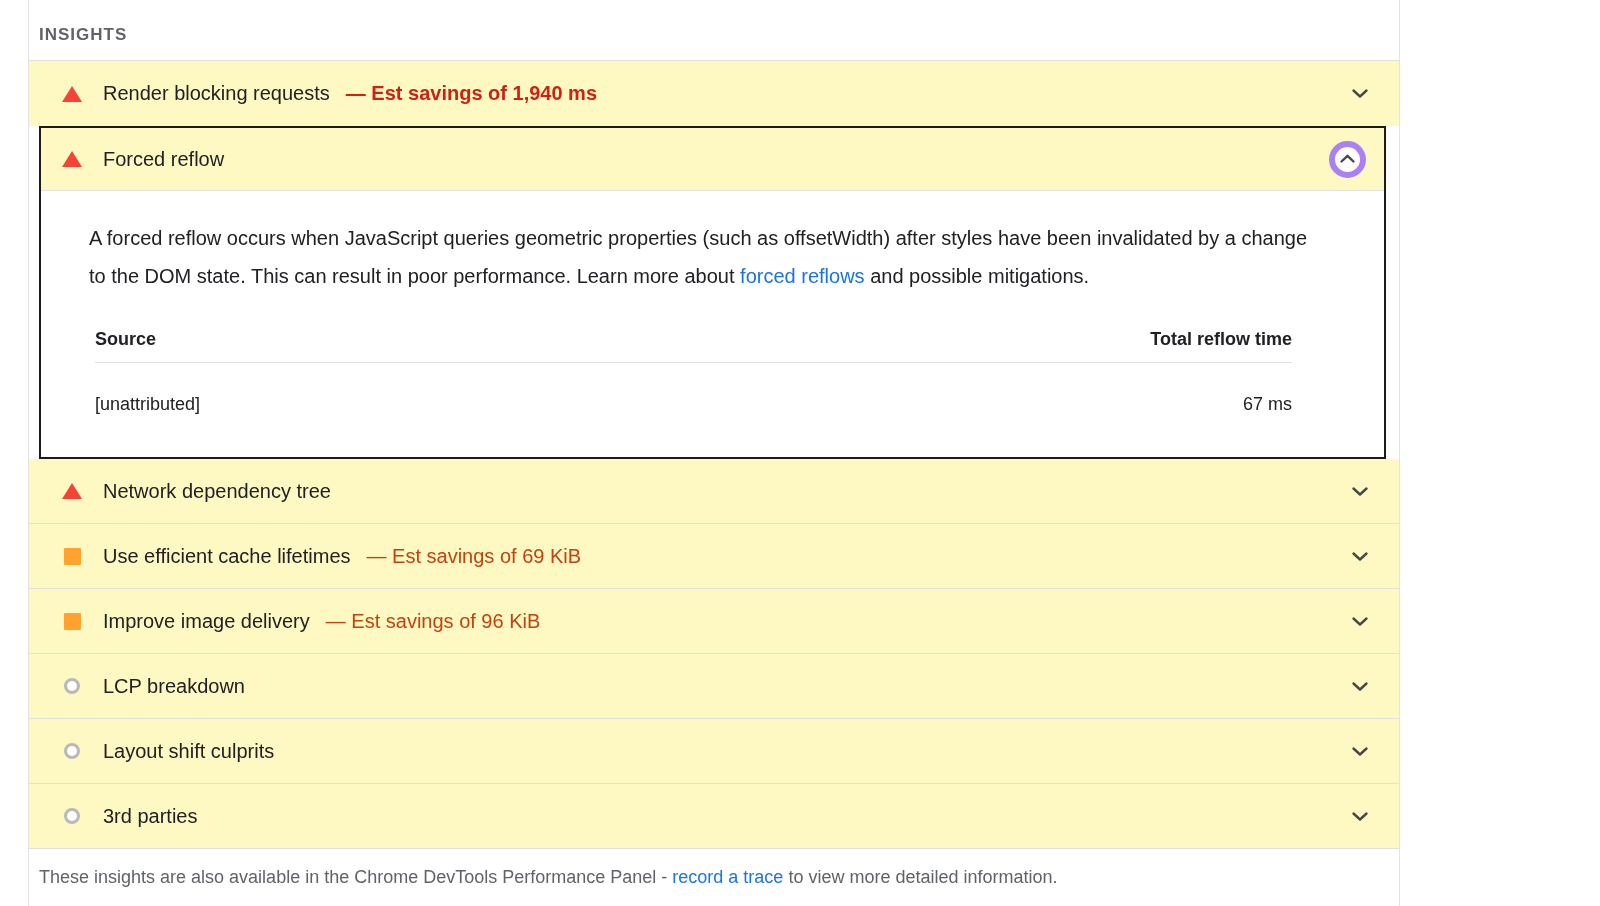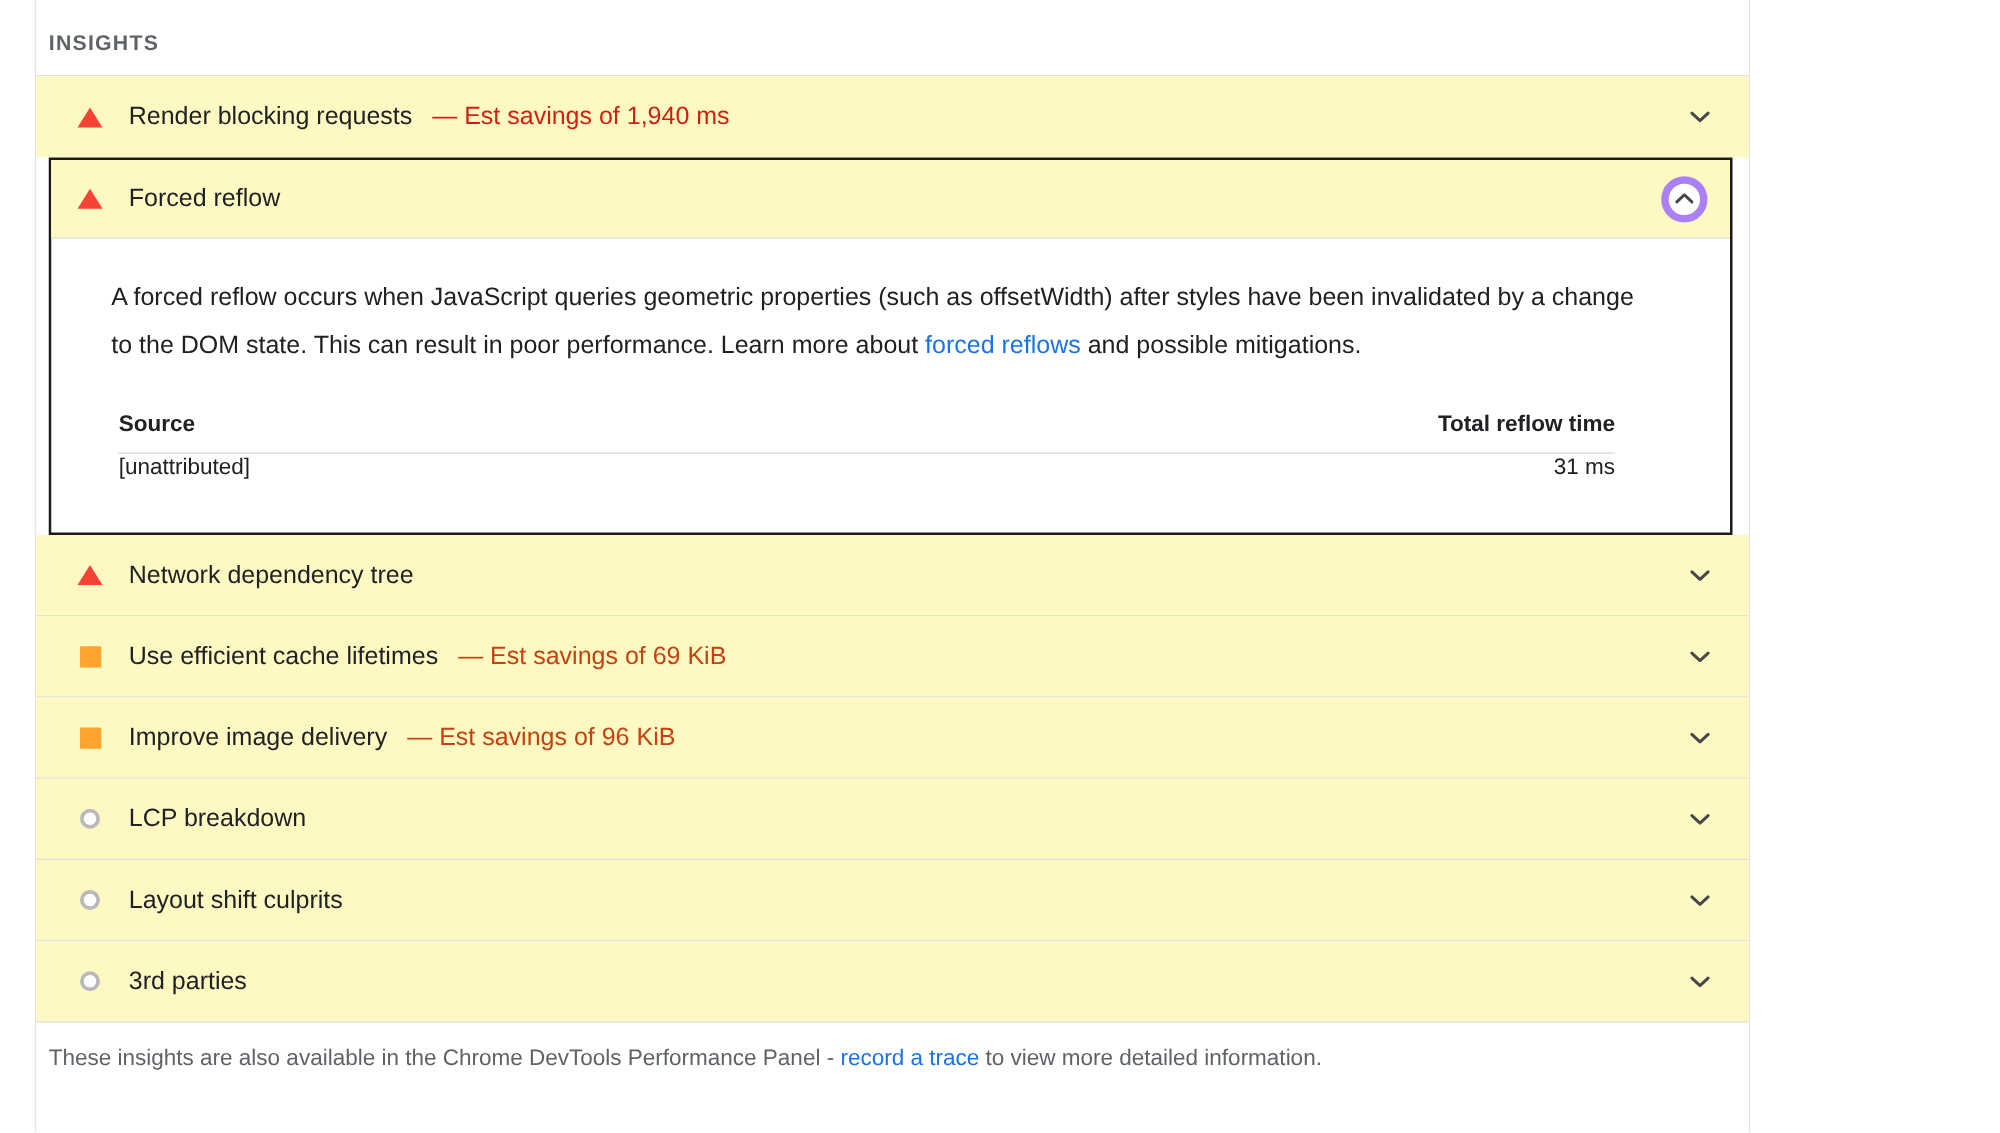--- a/index.html
+++ b/index.html
@@ -59,21 +59,21 @@
     background: var(--severity-medium, #ffa32e);
   }
   .ring {
     width: 16px; height: 16px;
     border-radius: 50%;
     border: 3.5px solid var(--severity-none, #b9b9b9);
     background: #fff;
   }
   .row-label { font-size: 20px; color: var(--text-primary, #202124); }
   .savings { font-size: 20px; margin-left: 16px; }
-  .savings.red  { color: var(--savings-red, #d21f11); }
+  .savings.red  { color: var(--savings-red, #d21f11); font-weight: bold; }
   .savings.rust { color: var(--savings-rust, #c5410e); }
   .spacer { flex: 1; }
   .chev { display: flex; align-items: center; justify-content: center; flex: none; }
 
   
   .expanded {
     margin: 0 13px 0 10px;
     border: 2px solid var(--box-border, #1b1b1b);
     background: #fff;
   }
@@ -110,21 +110,21 @@
     font-size: 18px;
   }
   .reflow-table th {
     font-weight: 700;
     text-align: left;
     padding: 8px 0 12px 0;
     border-bottom: 1px solid var(--divider, #e0e0e0);
     color: var(--text-primary, #202124);
   }
   .reflow-table th.num, .reflow-table td.num { text-align: right; }
-  .reflow-table td { padding: 0 0 4px 0; color: var(--text-primary, #202124); }
+  .reflow-table td { padding: 31px 0 4px 0; color: var(--text-primary, #202124); }
 
   .footer {
     padding: 18px 0 0 10px;
     font-size: 18px;
     color: var(--text-secondary, #5f6368);
   }
 </style>
 </head>
 <body>
 
@@ -167,21 +167,21 @@
     <table class="reflow-table">
       <thead>
         <tr>
           <th>Source</th>
           <th class="num">Total reflow time</th>
         </tr>
       </thead>
       <tbody>
         <tr>
           <td>[unattributed]</td>
-          <td class="num">31 ms</td>
+          <td class="num">67 ms</td>
         </tr>
       </tbody>
     </table>
   </div>
 
   <div class="row bordered">
     <span class="icon-box">
         <span class="tri"></span>
       </span>
     <span class="row-label">Network dependency tree</span>

